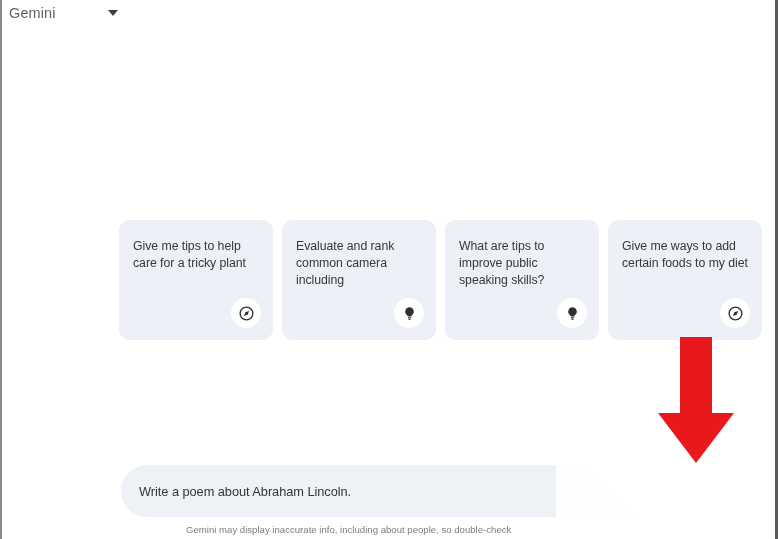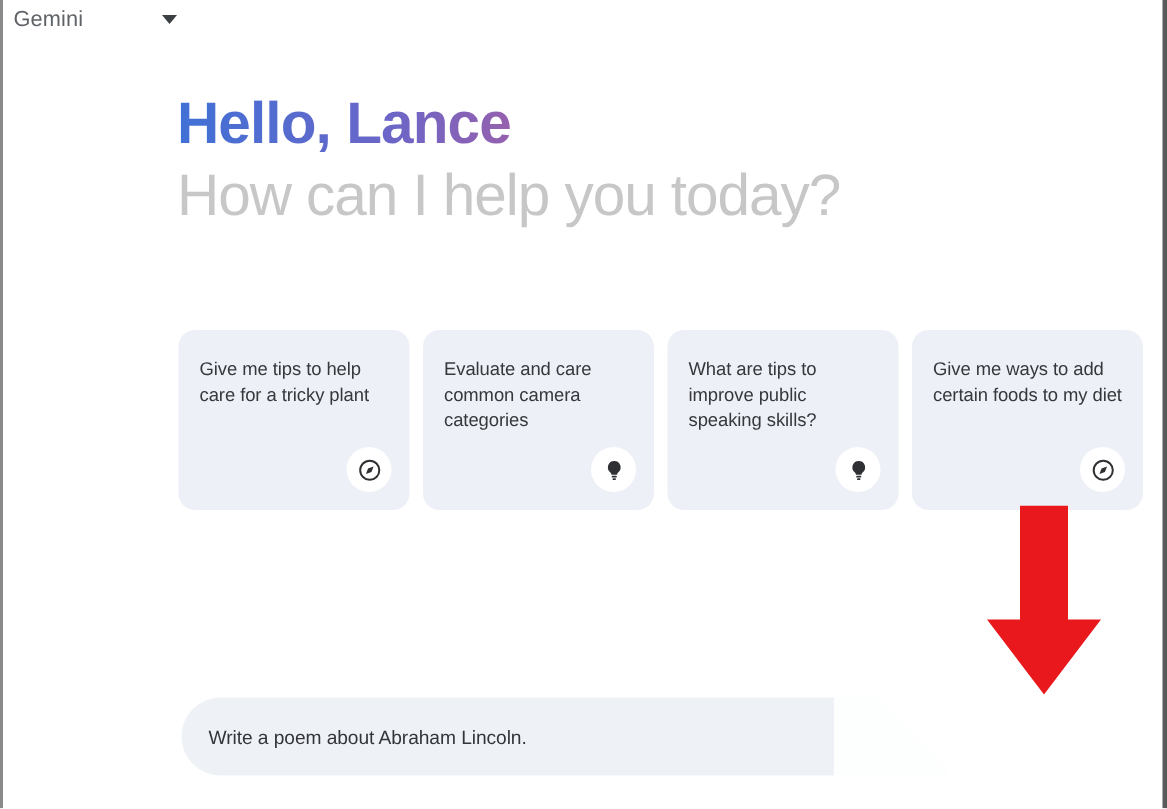--- a/index.html
+++ b/index.html
@@ -205,39 +205,35 @@
 
 <div id="app-frame">
 
   <div id="topbar">
     <div id="brand-selector" style="display:flex;align-items:center;gap:45px;">
       <span id="brand-label">Gemini</span>
       <span id="brand-caret"></span>
     </div>
   </div>
 
-  <div id="greeting-block">
-    <div id="greeting-primary">Hello, Lance</div>
-    <div id="greeting-secondary">How can I help you today?</div>
-  </div>
 
   <div id="suggestion-row">
 
     <div class="suggestion-card">
       <div class="suggestion-text">Give me tips to help care for a tricky plant</div>
       <div class="suggestion-badge">
         <svg width="17" height="17" viewBox="0 0 24 24" fill="none" stroke="#2f3033" stroke-width="1.9">
           <circle cx="12" cy="12" r="9"></circle>
           <path d="M15.6 8.4 L10.4 10.4 L8.4 15.6 L13.6 13.6 Z" fill="#2f3033" stroke="none"></path>
         </svg>
       </div>
     </div>
 
     <div class="suggestion-card">
-      <div class="suggestion-text">Evaluate and care common camera categories</div>
+      <div class="suggestion-text">Evaluate and rank common camera including</div>
       <div class="suggestion-badge">
         <svg width="17" height="17" viewBox="0 0 24 24" fill="none" stroke="#2f3033" stroke-width="1.9">
           <path d="M12 3.2a6 6 0 0 0-3.6 10.8c.6.5.9 1.1.9 1.8v.4h5.4v-.4c0-.7.3-1.3.9-1.8A6 6 0 0 0 12 3.2z" fill="#2f3033" stroke="none"></path>
           <rect x="9.6" y="17.2" width="4.8" height="1.7" rx="0.8" fill="#2f3033" stroke="none"></rect>
           <rect x="10.4" y="19.6" width="3.2" height="1.5" rx="0.7" fill="#2f3033" stroke="none"></rect>
         </svg>
       </div>
     </div>
 
     <div class="suggestion-card">
@@ -263,20 +259,21 @@
 
   </div>
 
   <div id="prompt-bar">
     <span id="prompt-text">Write a poem about Abraham Lincoln.</span>
   </div>
 
   <div id="capture-wash"></div>
   <div id="capture-wash-2"></div>
 
+  <div id="disclaimer">Gemini may display inaccurate info, including about people, so double-check</div>
 
   <svg id="annotation-arrow" viewBox="0 0 84 128">
     <polygon points="26,0 58,0 58,76 80,76 42,126 4,76 26,76" fill="#e8181c"></polygon>
   </svg>
 
   <div id="frame-border-right"></div>
   <div id="frame-border-bottom-left"></div>
 
 </div>
 

